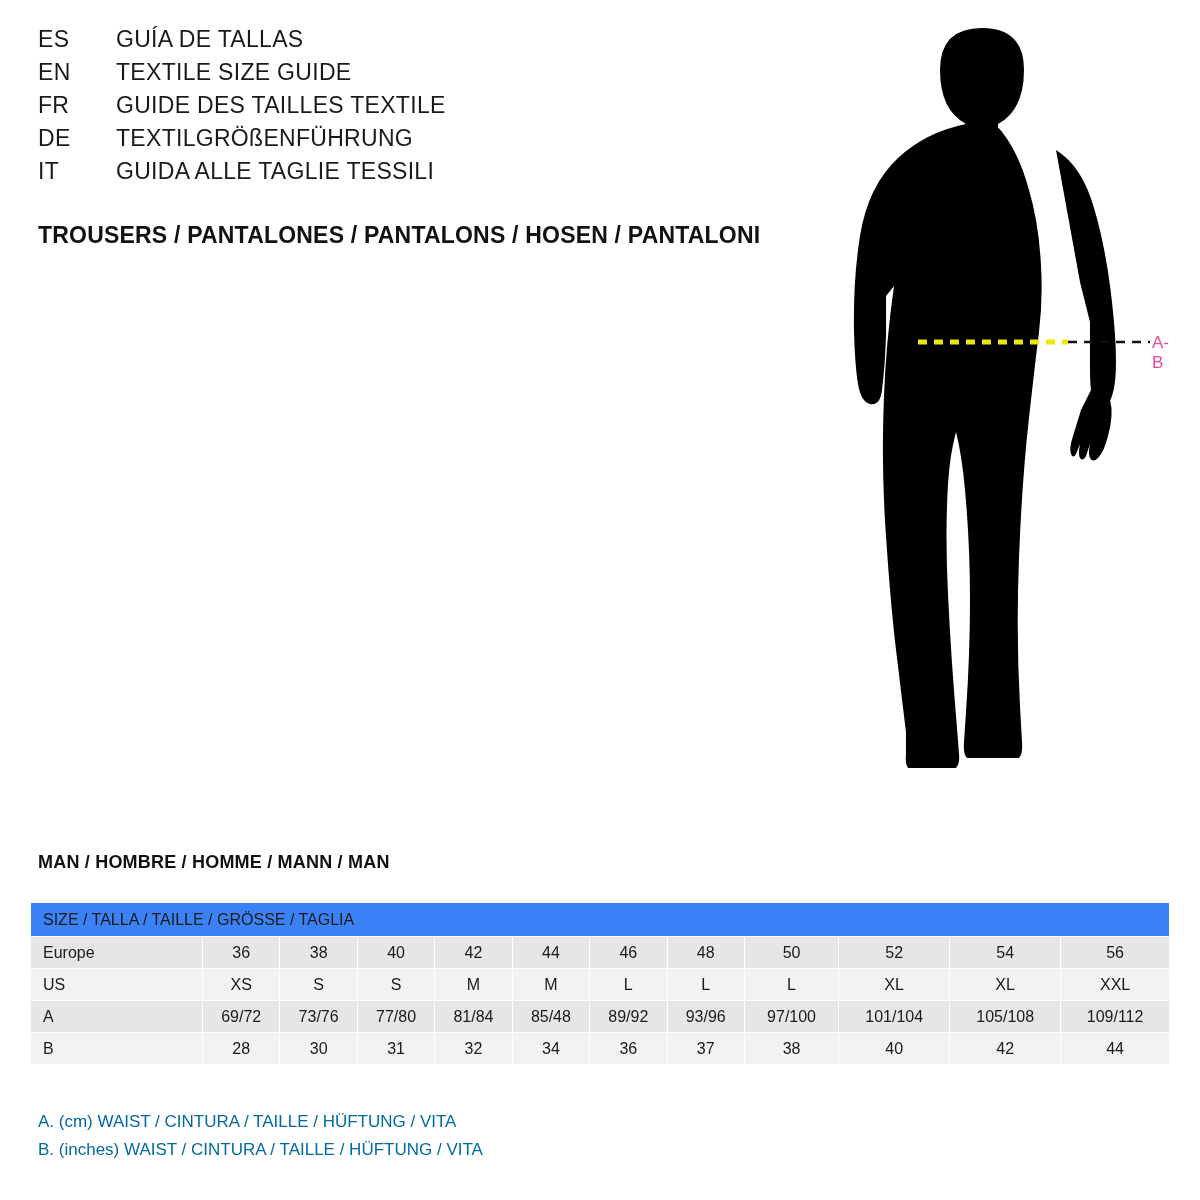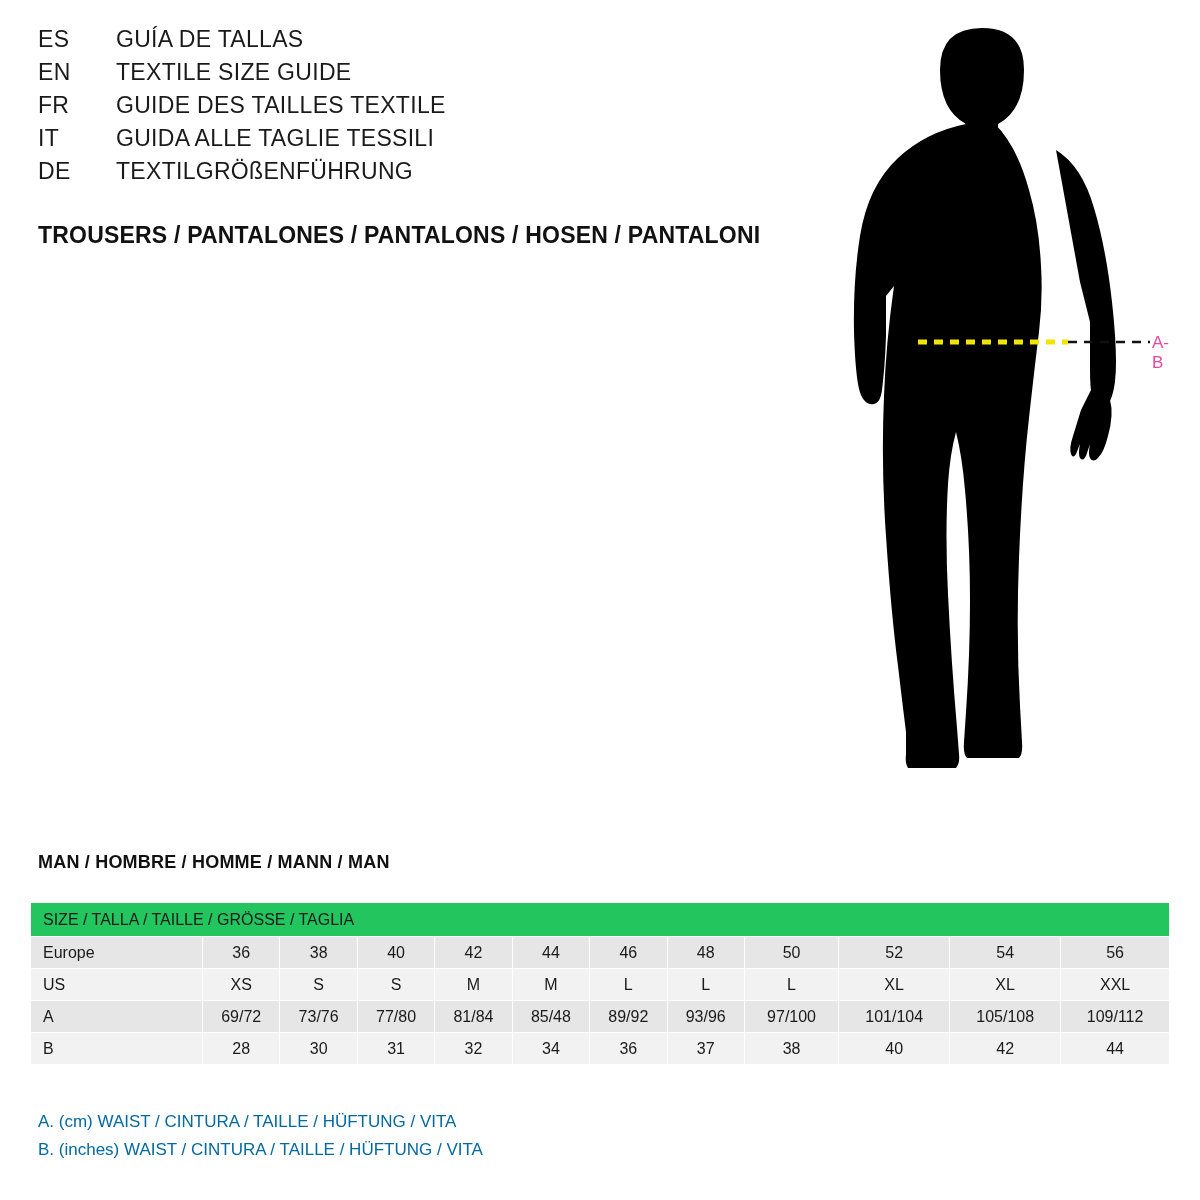--- a/index.html
+++ b/index.html
@@ -88,21 +88,21 @@
   }
   table.size-table th,
   table.size-table td {
     border: 1px solid #ffffff;
     padding: 0;
     height: 32px;
     text-align: center;
     font-weight: normal;
   }
   table.size-table thead th {
-    background: #22c55e;
+    background: #3b82f6;
     text-align: left;
     padding-left: 12px;
     font-size: 16px;
     height: 34px;
     color: #1a1a1a;
   }
   table.size-table tbody tr:nth-child(odd) td { background: #e6e6e6; }
   table.size-table tbody tr:nth-child(even) td { background: #f2f2f2; }
   table.size-table td.row-head {
     text-align: left;
@@ -132,26 +132,26 @@
   </div>
   <div class="lang-row">
     <span class="lang-code">EN</span>
     <span class="lang-text">TEXTILE SIZE GUIDE</span>
   </div>
   <div class="lang-row">
     <span class="lang-code">FR</span>
     <span class="lang-text">GUIDE DES TAILLES TEXTILE</span>
   </div>
   <div class="lang-row">
+    <span class="lang-code">DE</span>
+    <span class="lang-text">TEXTILGRÖßENFÜHRUNG</span>
+  </div>
+  <div class="lang-row">
     <span class="lang-code">IT</span>
     <span class="lang-text">GUIDA ALLE TAGLIE TESSILI</span>
-  </div>
-  <div class="lang-row">
-    <span class="lang-code">DE</span>
-    <span class="lang-text">TEXTILGRÖßENFÜHRUNG</span>
   </div>
 </div>
 
 <div class="garment-title">TROUSERS / PANTALONES / PANTALONS / HOSEN / PANTALONI</div>
 
 <div class="figure-wrap">
   <svg class="figure-svg" width="360" height="790" viewBox="0 0 360 790" xmlns="http://www.w3.org/2000/svg">
 
     <path fill="#000000" d="M120 50 q0 -42 42 -42 q42 0 42 42 q0 40 -26 54 l0 20 l-32 0 l0 -20 q-26 -14 -26 -54 z"></path>
 

